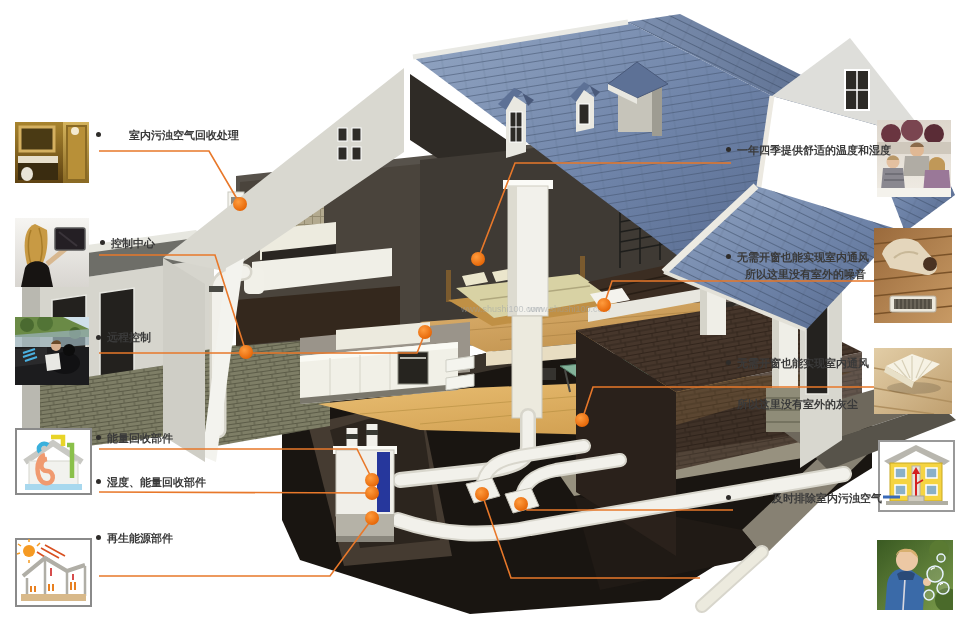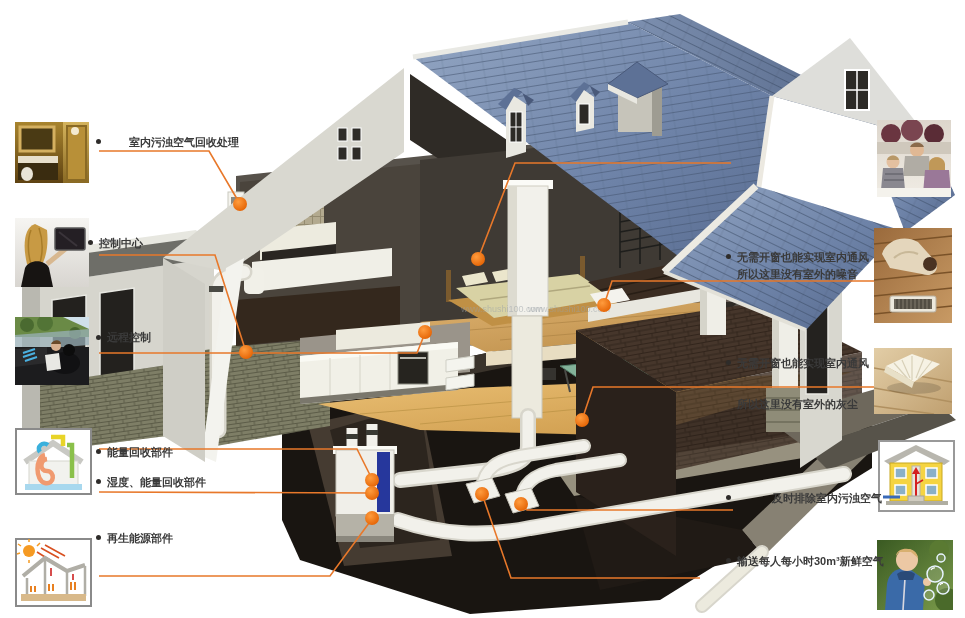--- a/index.html
+++ b/index.html
@@ -493,61 +493,61 @@
       <g stroke="#e8f4ff" stroke-width="1.5" fill="#ffffff" fill-opacity="0.15">
         <circle cx="58" cy="34" r="8"></circle>
           <circle cx="66" cy="48" r="6"></circle>
           <circle cx="52" cy="55" r="5"></circle>
           <circle cx="64" cy="18" r="4"></circle>
       </g>
       <path d="M54,30 a4,4 0 0 1 4,-2 M63,45 a3,3 0 0 1 3,-1.5" stroke="#ffffff" stroke-width="1.2" fill="none"></path>
     </svg>
   </div>
 
-  <div class="callout" style="left:96px;top:134px;gap:28px;">
+  <div class="callout" style="left:96px;top:127px;gap:28px;">
     <span class="bullet"></span>
     <span>室内污浊空气回收处理</span>
   </div>
-  <div class="callout" style="left:88px;top:235px;">
+  <div class="callout" style="left:100px;top:235px;">
     <span class="bullet"></span>
     <span>控制中心</span>
   </div>
   <div class="callout" style="left:96px;top:330px;font-family:Liberation Mono, monospace;">
     <span class="bullet"></span>
     <span>远程控制</span>
   </div>
-  <div class="callout" style="left:96px;top:444px;text-align:right;">
+  <div class="callout" style="left:96px;top:430px;text-align:right;">
     <span class="bullet"></span>
     <span>能量回收部件</span>
   </div>
   <div class="callout" style="left:96px;top:474px;">
     <span class="bullet"></span>
     <span>湿度、能量回收部件</span>
   </div>
   <div class="callout" style="left:96px;top:530px;">
     <span class="bullet"></span>
     <span>再生能源部件</span>
   </div>
 
+  <div class="callout" style="left:726px;top:142px;">
+    <span class="bullet"></span>
+    <span>一年四季提供舒适的温度和湿度</span>
+  </div>
   <div class="callout" style="left:726px;top:249px;">
     <span class="bullet"></span>
     <span>
       <span style="display:block;">无需开窗也能实现室内通风</span>
-      <span style="display:block;">所以这里没有室外的噪音</span>
+      <span style="display:block;margin-left:8px;">所以这里没有室外的噪音</span>
     </span>
   </div>
   <div class="callout" style="left:726px;top:355px;">
     <span class="bullet"></span>
     <span>
       <span style="display:block;">无需开窗也能实现室内通风</span>
       <span style="display:block;margin-top:24px;">所以这里没有室外的灰尘</span>
     </span>
   </div>
   <div class="callout" style="left:726px;top:490px;gap:41px;">
     <span class="bullet"></span>
     <span>及时排除室内污浊空气</span>
   </div>
-  <div class="callout" style="left:726px;top:553px;">
-    <span class="bullet"></span>
-    <span>输送每人每小时30m³新鲜空气</span>
-  </div>
 
 </div>
 
 </body></html>

